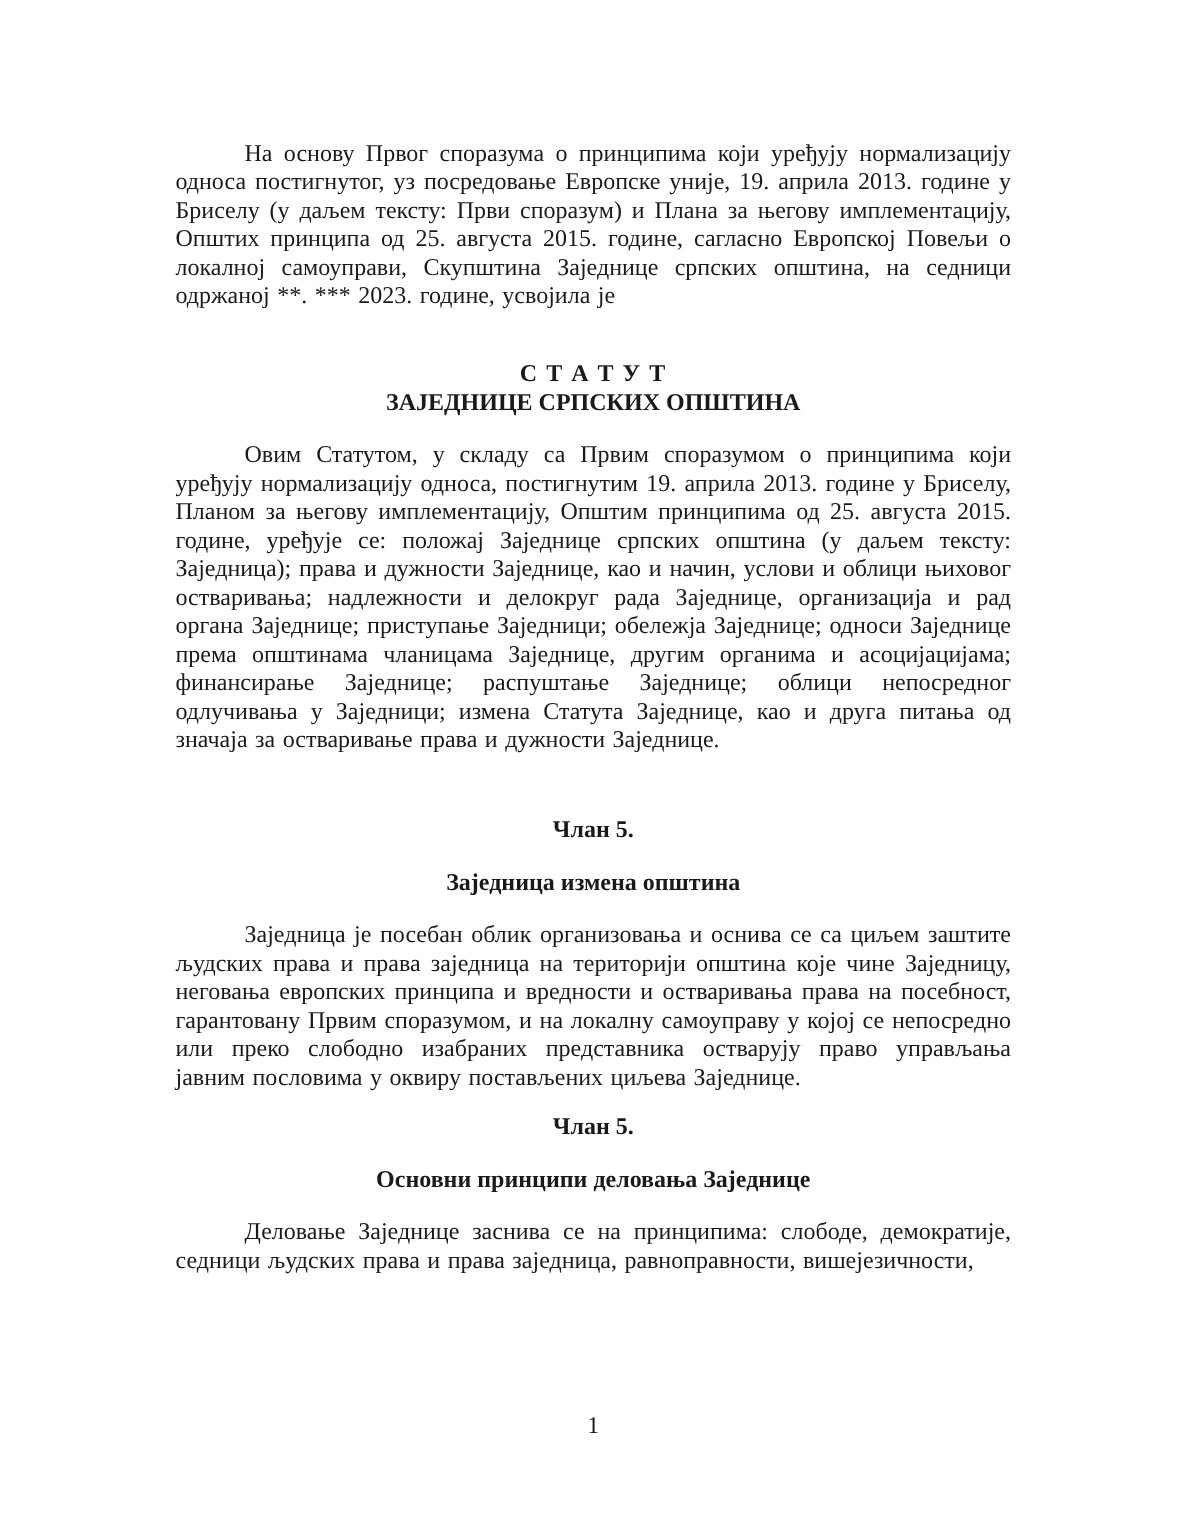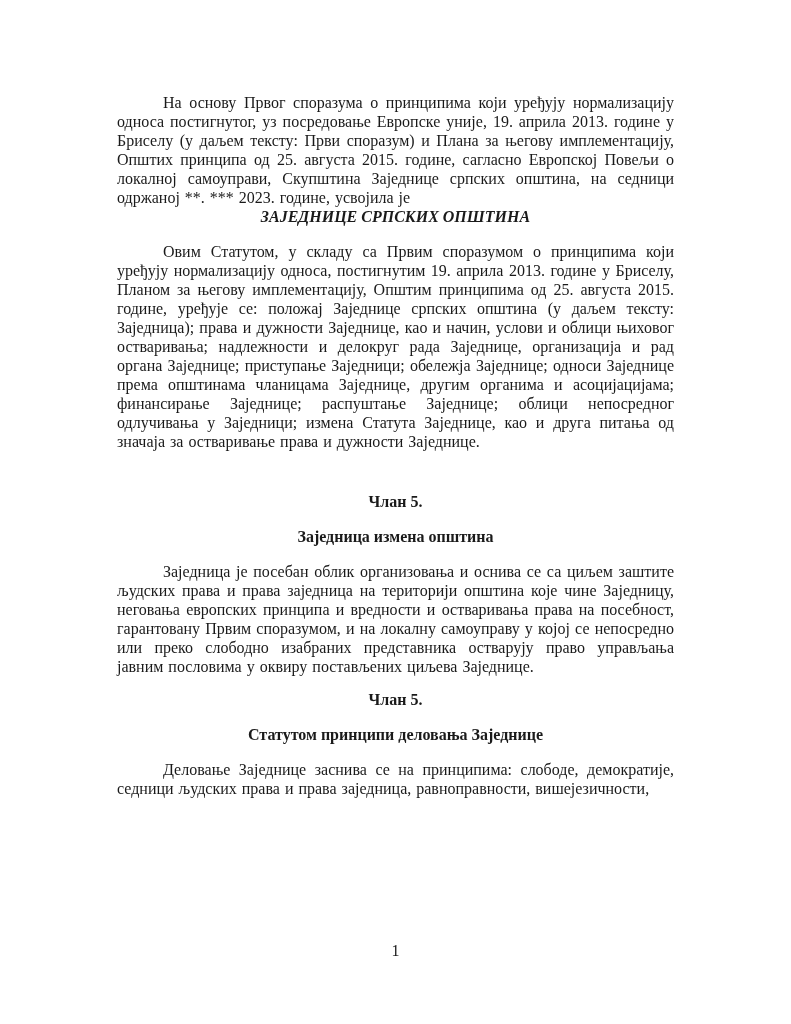--- a/index.html
+++ b/index.html
@@ -31,21 +31,21 @@
     word-spacing: 1px;
   }
   .doc-title {
     margin: 0;
     font-size: 16px;
     line-height: 19px;
     font-weight: bold;
     text-align: center;
   }
   .title-line1 { margin-top: 33px; letter-spacing: 1px; }
-  .title-line2 { margin-top: 0; font-style: italic; }
+  .title-line2 { margin-top: 0; }
   .section-heading { margin-top: 33px; }
   .article-heading-1 { margin-top: 19px; }
   .article-heading-2 { margin-top: 41px; }
   .article-heading-3 { margin-top: 14px; }
   .article-subtitle { margin-top: 16px; }
   .article-body { margin-top: 16px; }
   .page-number {
     position: absolute;
     top: 941px;
     left: 0;
@@ -56,29 +56,30 @@
   }
 </style>
 </head>
 <body>
 
 <div class="page">
   <div class="content">
 
     <p class="body-par">На основу Првог споразума о принципима који уређују нормализацију односа постигнутог, уз посредовање Европске уније, 19. априла 2013. године у Бриселу (у даљем тексту: Први споразум) и Плана за његову имплементацију, Општих принципа од 25. августа 2015. године, сагласно Европској Повељи о локалној самоуправи, Скупштина Заједнице српских општина, на седници одржаној **. *** 2023. године, усвојила је</p>
 
+    <h1 class="doc-title title-line1">С Т А Т У Т</h1>
     <h1 class="doc-title title-line2">ЗАЈЕДНИЦЕ СРПСКИХ ОПШТИНА</h1>
 
 
     <p class="body-par article-body">Овим Статутом, у складу са Првим споразумом о принципима који уређују нормализацију односа, постигнутим 19. априла 2013. године у Бриселу, Планом за његову имплементацију, Општим принципима од 25. августа 2015. године, уређује се: положај Заједнице српских општина (у даљем тексту: Заједница); права и дужности Заједнице, као и начин, услови и облици њиховог остваривања; надлежности и делокруг рада Заједнице, организација и рад органа Заједнице; приступање Заједници; обележја Заједнице; односи Заједнице према општинама чланицама Заједнице, другим органима и асоцијацијама; финансирање Заједнице; распуштање Заједнице; облици непосредног одлучивања у Заједници; измена Статута Заједнице, као и друга питања од значаја за остваривање права и дужности Заједнице.</p>
 
     <h3 class="doc-title article-heading-2">Члан 5.</h3>
     <h4 class="doc-title article-subtitle">Заједница измена општина</h4>
     <p class="body-par article-body">Заједница је посебан облик организовања и оснива се са циљем заштите људских права и права заједница на територији општина које чине Заједницу, неговања европских принципа и вредности и остваривања права на посебност, гарантовану Првим споразумом, и на локалну самоуправу у којој се непосредно или преко слободно изабраних представника остварују право управљања јавним пословима у оквиру постављених циљева Заједнице.</p>
 
     <h3 class="doc-title article-heading-3">Члан 5.</h3>
-    <h4 class="doc-title article-subtitle">Статутом принципи деловања Заједнице</h4>
+    <h4 class="doc-title article-subtitle">Основни принципи деловања Заједнице</h4>
     <p class="body-par article-body">Деловање Заједнице заснива се на принципима: слободе, демократије, седници људских права и права заједница, равноправности, вишејезичности,</p>
 
   </div>
 
   <div class="page-number">1</div>
 </div>
 
 </body></html>

